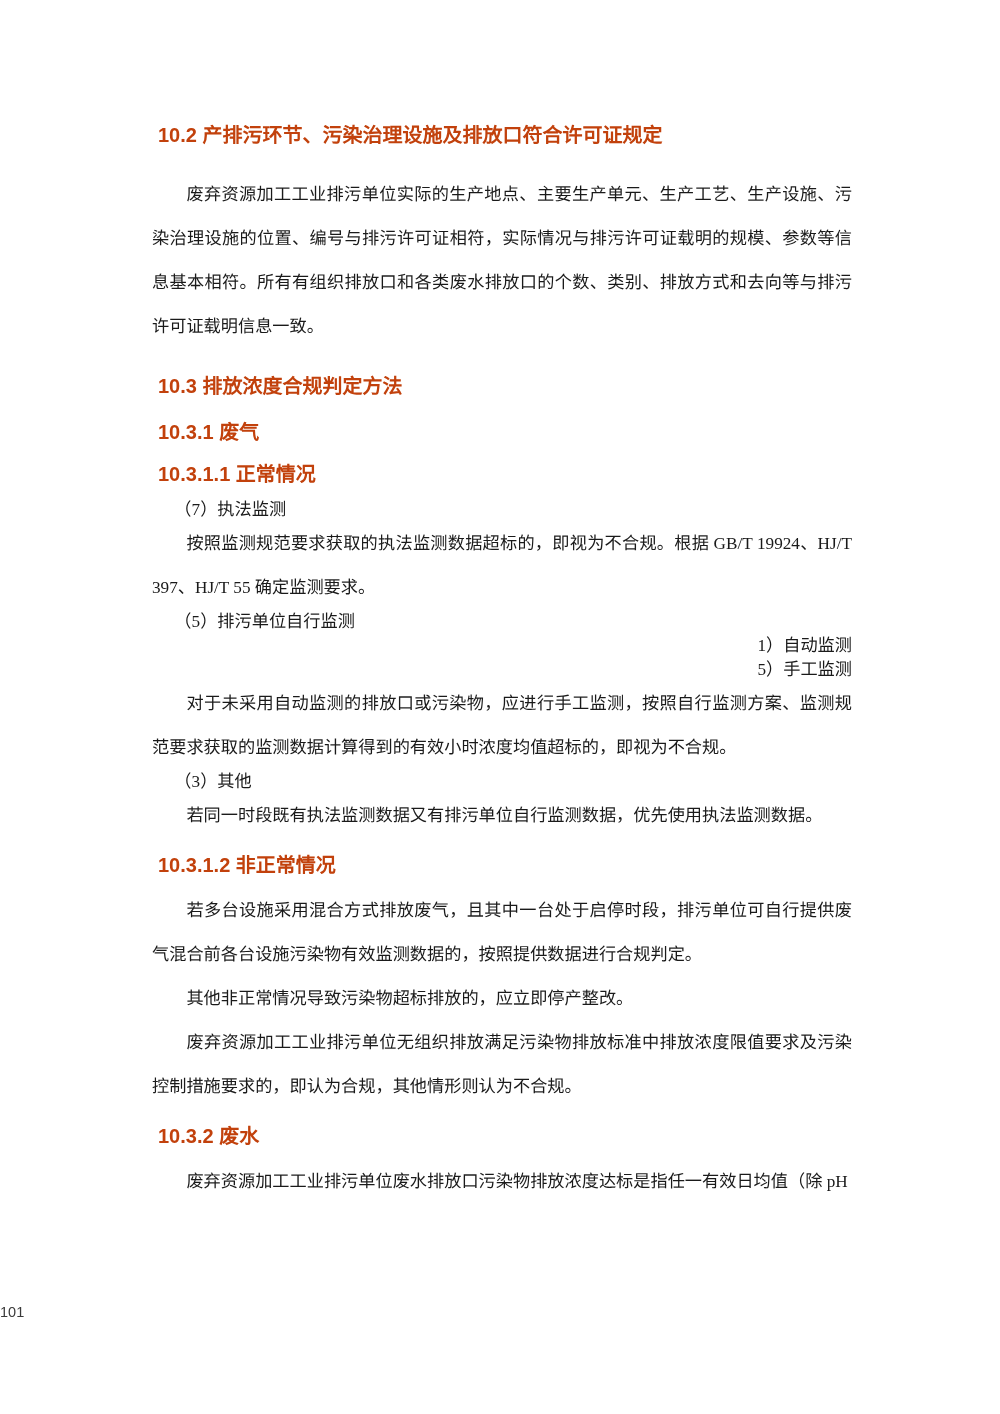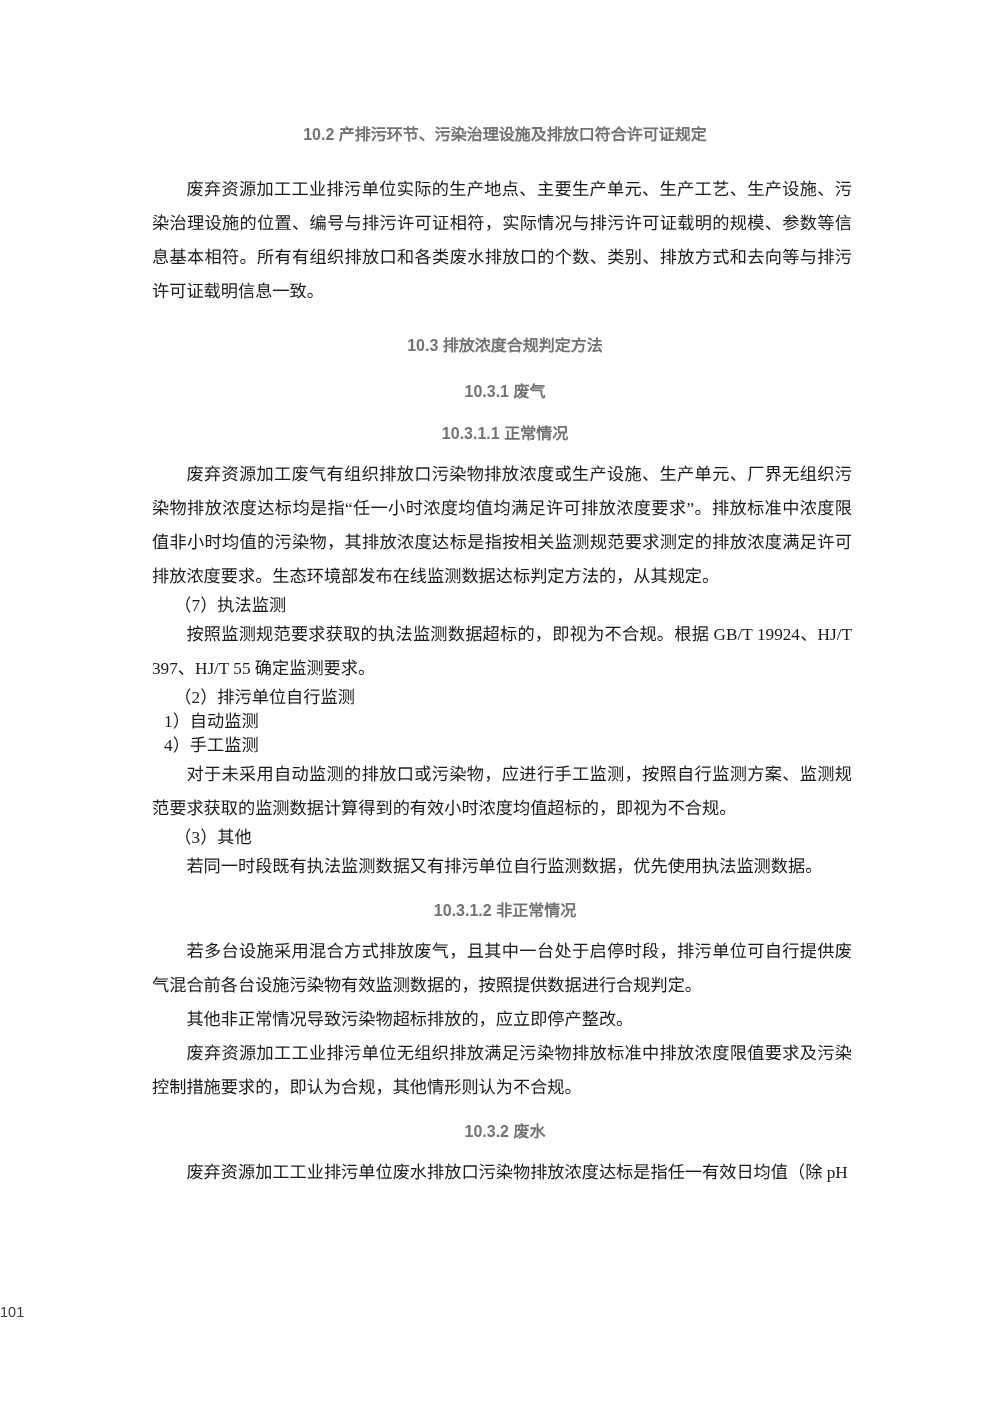--- a/index.html
+++ b/index.html
@@ -14,41 +14,41 @@
   }
   .doc {
     position: absolute;
     left: 152px;
     top: 120px;
     width: 700px;
   }
   .doc p {
     margin: 0;
     font-size: 17.2px;
-    line-height: 34px;
+    line-height: 44px;
     text-align: justify;
     text-indent: 2em;
     font-family: "Liberation Serif", serif;
     color: #1a1a1a;
   }
   .doc p.li {
     text-indent: 0;
     text-align: left;
     line-height: 24px;
   }
   .doc p.li-paren { padding-left: 1.3em; }
-  .doc p.li-digit { padding-left: 0.7em; }
+  .doc p.li-digit { padding-left: 0.7em; text-align: right; }
   .doc .h {
     font-family: "Liberation Sans", sans-serif;
     font-weight: bold;
-    font-size: 16px;
+    font-size: 20px;
     line-height: 30px;
-    text-align: center;
+    text-align: left;
     text-indent: 0;
-    color: #737373;
+    color: #c2410c;
     margin: 12px 0 9px 0;
     padding-left: 6px;
   }
   .doc .h-top { margin: 0 0 23px 0; }
   .doc .h-sec { margin: 22px 0 16px 0; }
   .pagenum {
     position: absolute;
     top: 1304px;
     left: 0;
     width: 100%;
@@ -62,29 +62,28 @@
 <body>
 
 <div class="page">
   <div class="doc">
     <h2 class="h h-top">10.2 产排污环节、污染治理设施及排放口符合许可证规定</h2>
     <p>废弃资源加工工业排污单位实际的生产地点、主要生产单元、生产工艺、生产设施、污染治理设施的位置、编号与排污许可证相符，实际情况与排污许可证载明的规模、参数等信息基本相符。所有有组织排放口和各类废水排放口的个数、类别、排放方式和去向等与排污许可证载明信息一致。</p>
 
     <h2 class="h h-sec">10.3 排放浓度合规判定方法</h2>
     <h3 class="h">10.3.1 废气</h3>
     <h4 class="h">10.3.1.1 正常情况</h4>
-    <p>废弃资源加工废气有组织排放口污染物排放浓度或生产设施、生产单元、厂界无组织污染物排放浓度达标均是指“任一小时浓度均值均满足许可排放浓度要求”。排放标准中浓度限值非小时均值的污染物，其排放浓度达标是指按相关监测规范要求测定的排放浓度满足许可排放浓度要求。生态环境部发布在线监测数据达标判定方法的，从其规定。</p>
 
     <p class="li li-paren">（7）执法监测</p>
     <p>按照监测规范要求获取的执法监测数据超标的，即视为不合规。根据 GB/T 19924、HJ/T 397、HJ/T 55 确定监测要求。</p>
 
-    <p class="li li-paren">（2）排污单位自行监测</p>
+    <p class="li li-paren">（5）排污单位自行监测</p>
     <p class="li li-digit">1）自动监测</p>
 
-    <p class="li li-digit">4）手工监测</p>
+    <p class="li li-digit">5）手工监测</p>
     <p>对于未采用自动监测的排放口或污染物，应进行手工监测，按照自行监测方案、监测规范要求获取的监测数据计算得到的有效小时浓度均值超标的，即视为不合规。</p>
 
     <p class="li li-paren">（3）其他</p>
     <p>若同一时段既有执法监测数据又有排污单位自行监测数据，优先使用执法监测数据。</p>
 
     <h4 class="h">10.3.1.2 非正常情况</h4>
     <p>若多台设施采用混合方式排放废气，且其中一台处于启停时段，排污单位可自行提供废气混合前各台设施污染物有效监测数据的，按照提供数据进行合规判定。</p>
     <p>其他非正常情况导致污染物超标排放的，应立即停产整改。</p>
 
     <p>废弃资源加工工业排污单位无组织排放满足污染物排放标准中排放浓度限值要求及污染控制措施要求的，即认为合规，其他情形则认为不合规。</p>

